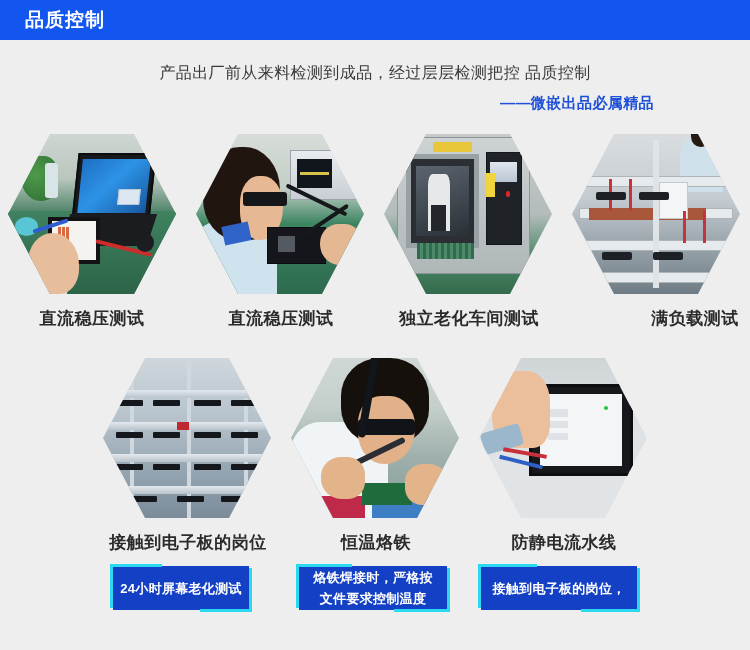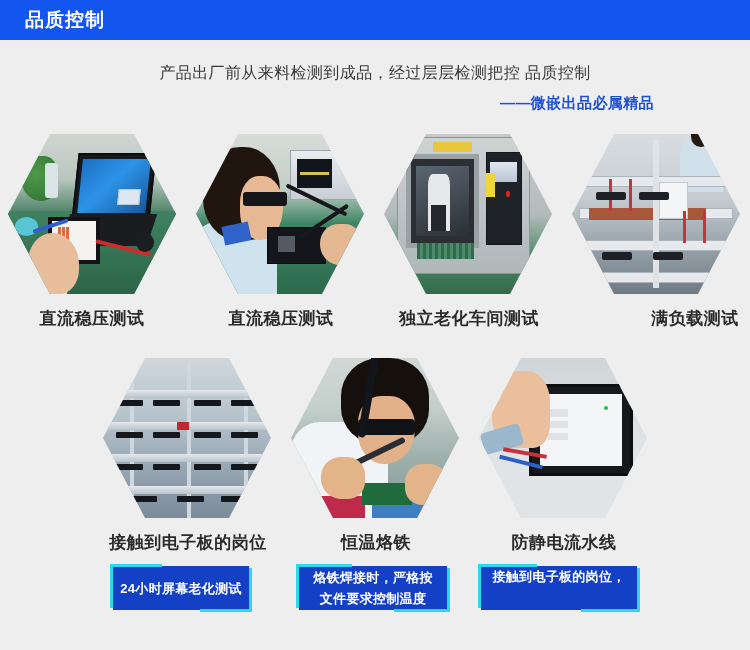--- a/index.html
+++ b/index.html
@@ -421,19 +421,19 @@
 
 <div class="callout" style="left:299px; top:566px; width:148px; height:44px;">
   <span class="acc-tl"></span>
   <span class="acc-tl2"></span>
   <span class="acc-br"></span>
   <span class="acc-br2"></span>
   <span class="callout-line">烙铁焊接时，严格按</span>
   <span class="callout-line">文件要求控制温度</span>
 </div>
 
-<div class="callout" style="left:481px; top:566px; width:156px; height:44px;justify-content:space-between;">
+<div class="callout" style="left:481px; top:566px; width:156px; height:44px;">
   <span class="acc-tl"></span>
   <span class="acc-tl2"></span>
   <span class="acc-br"></span>
   <span class="acc-br2"></span>
   <span class="callout-line">接触到电子板的岗位，</span>
 </div>
 
 </body></html>

